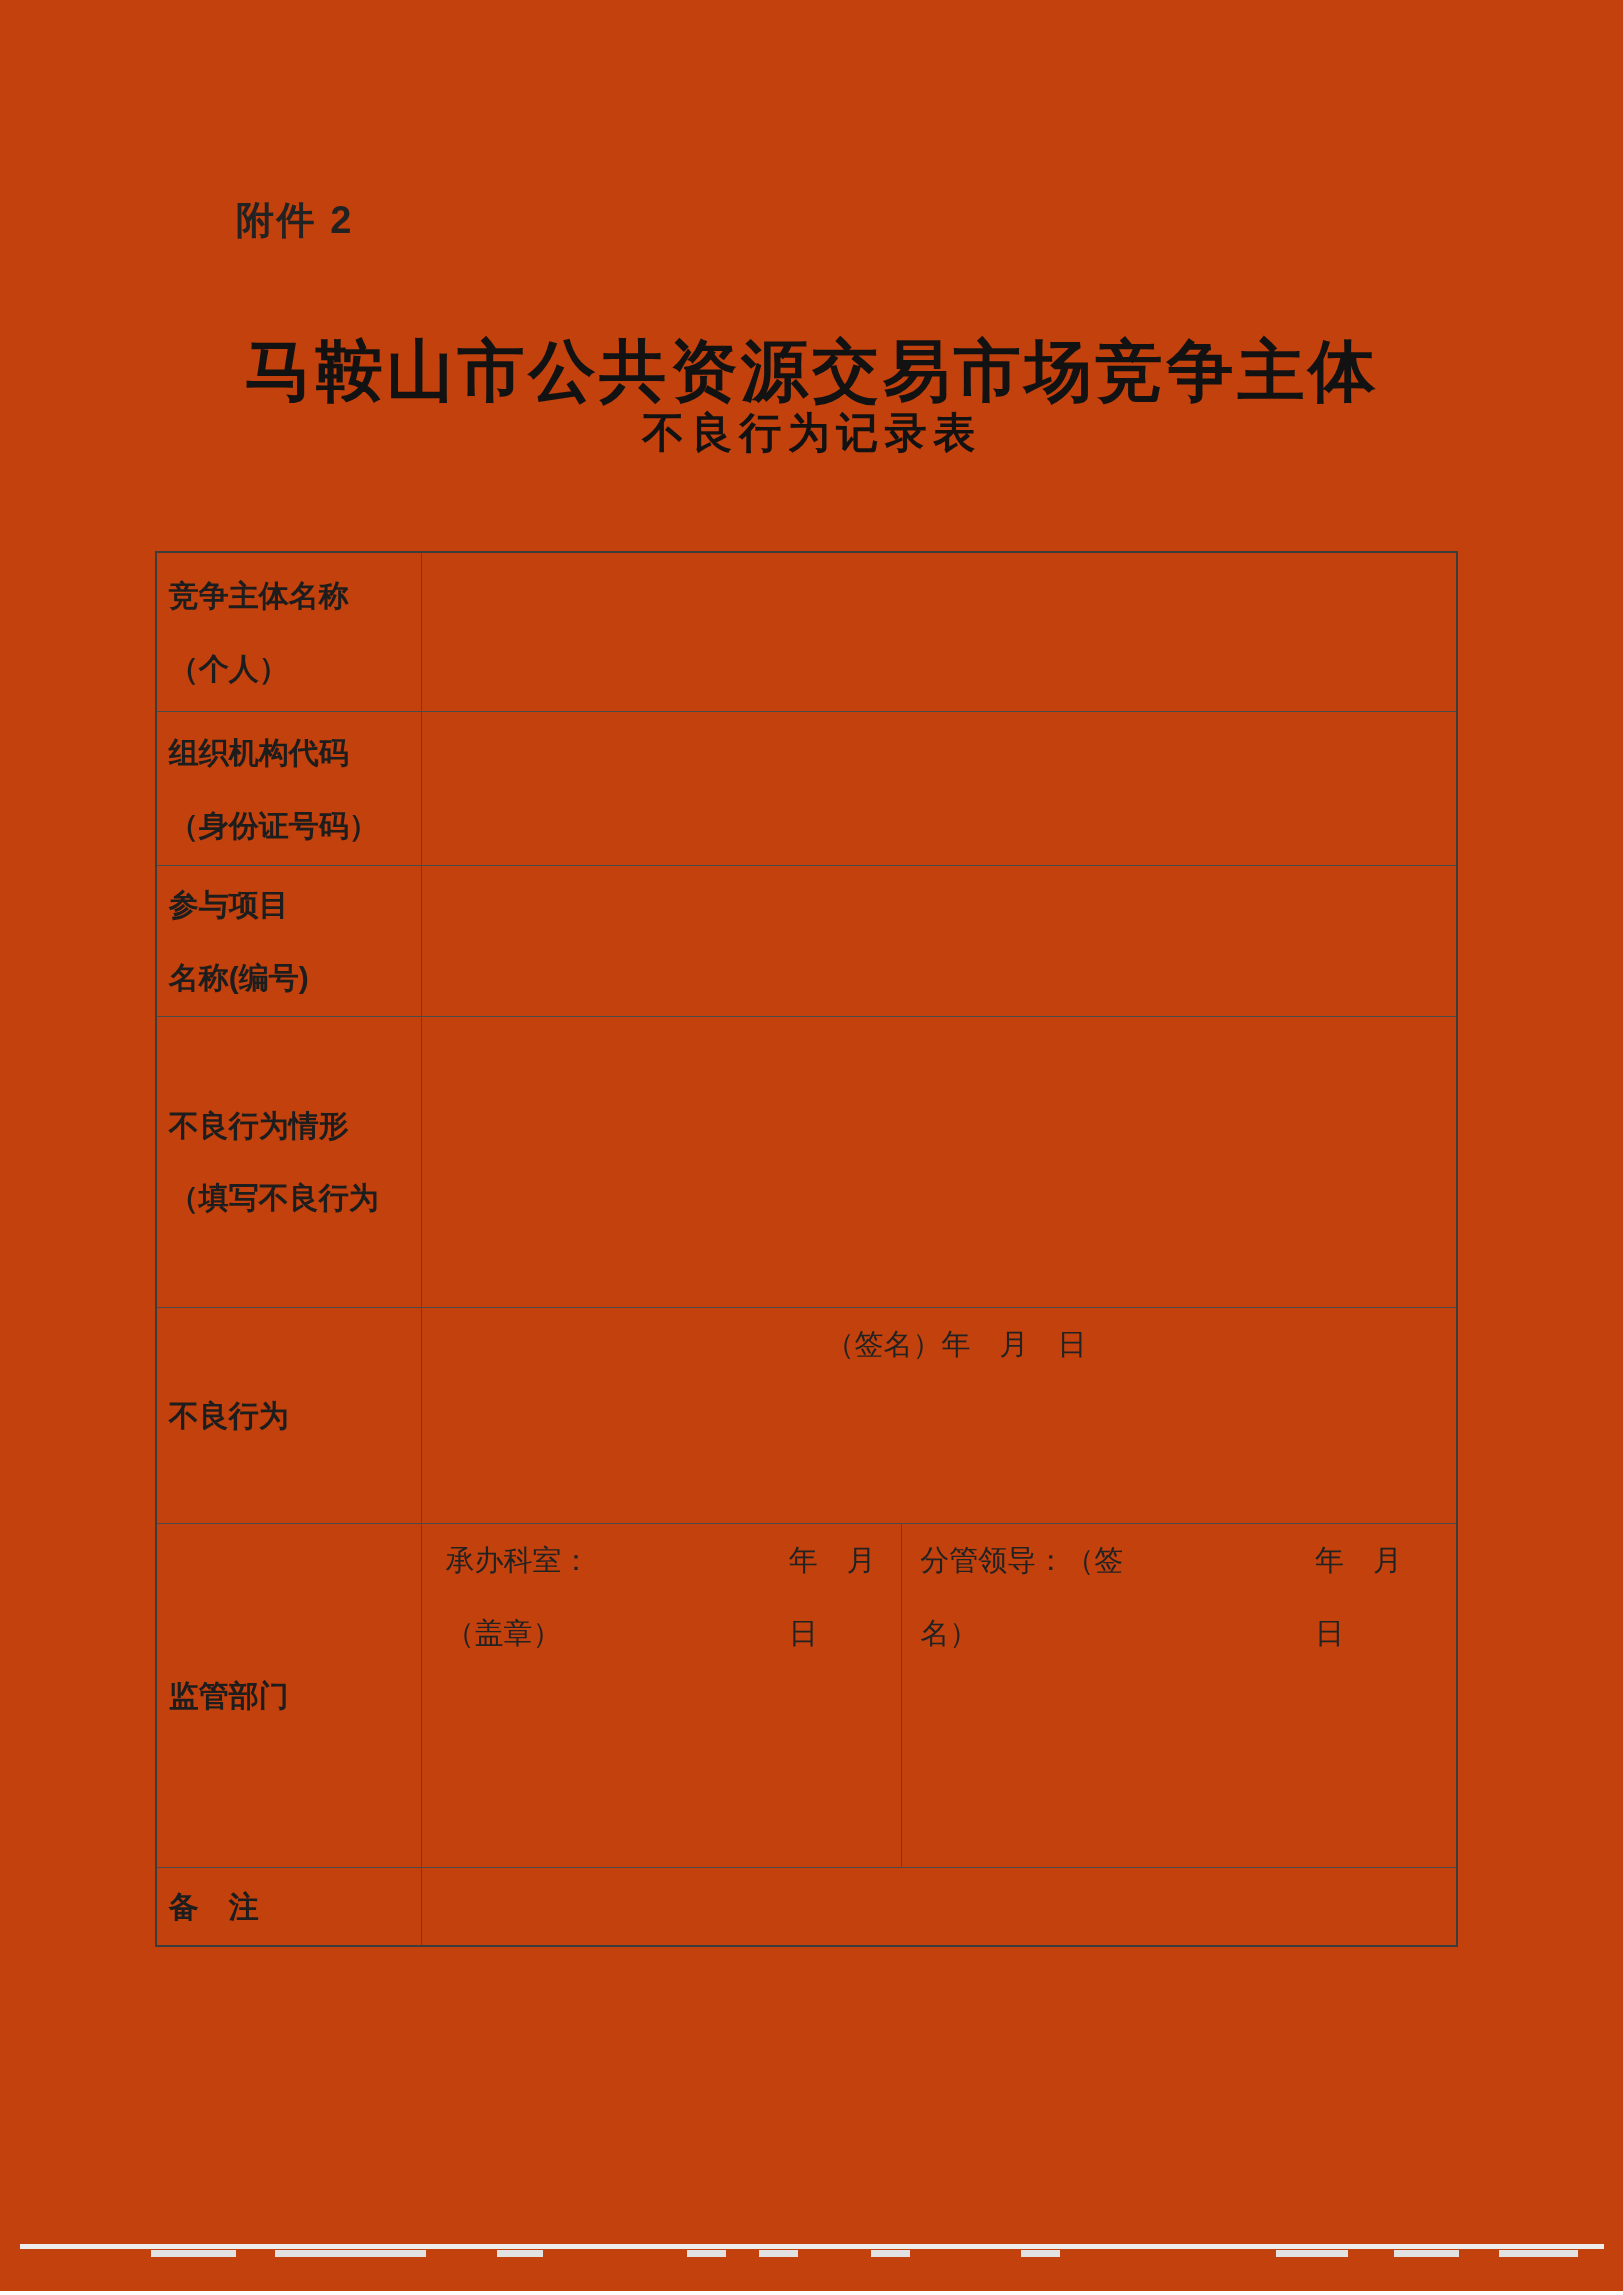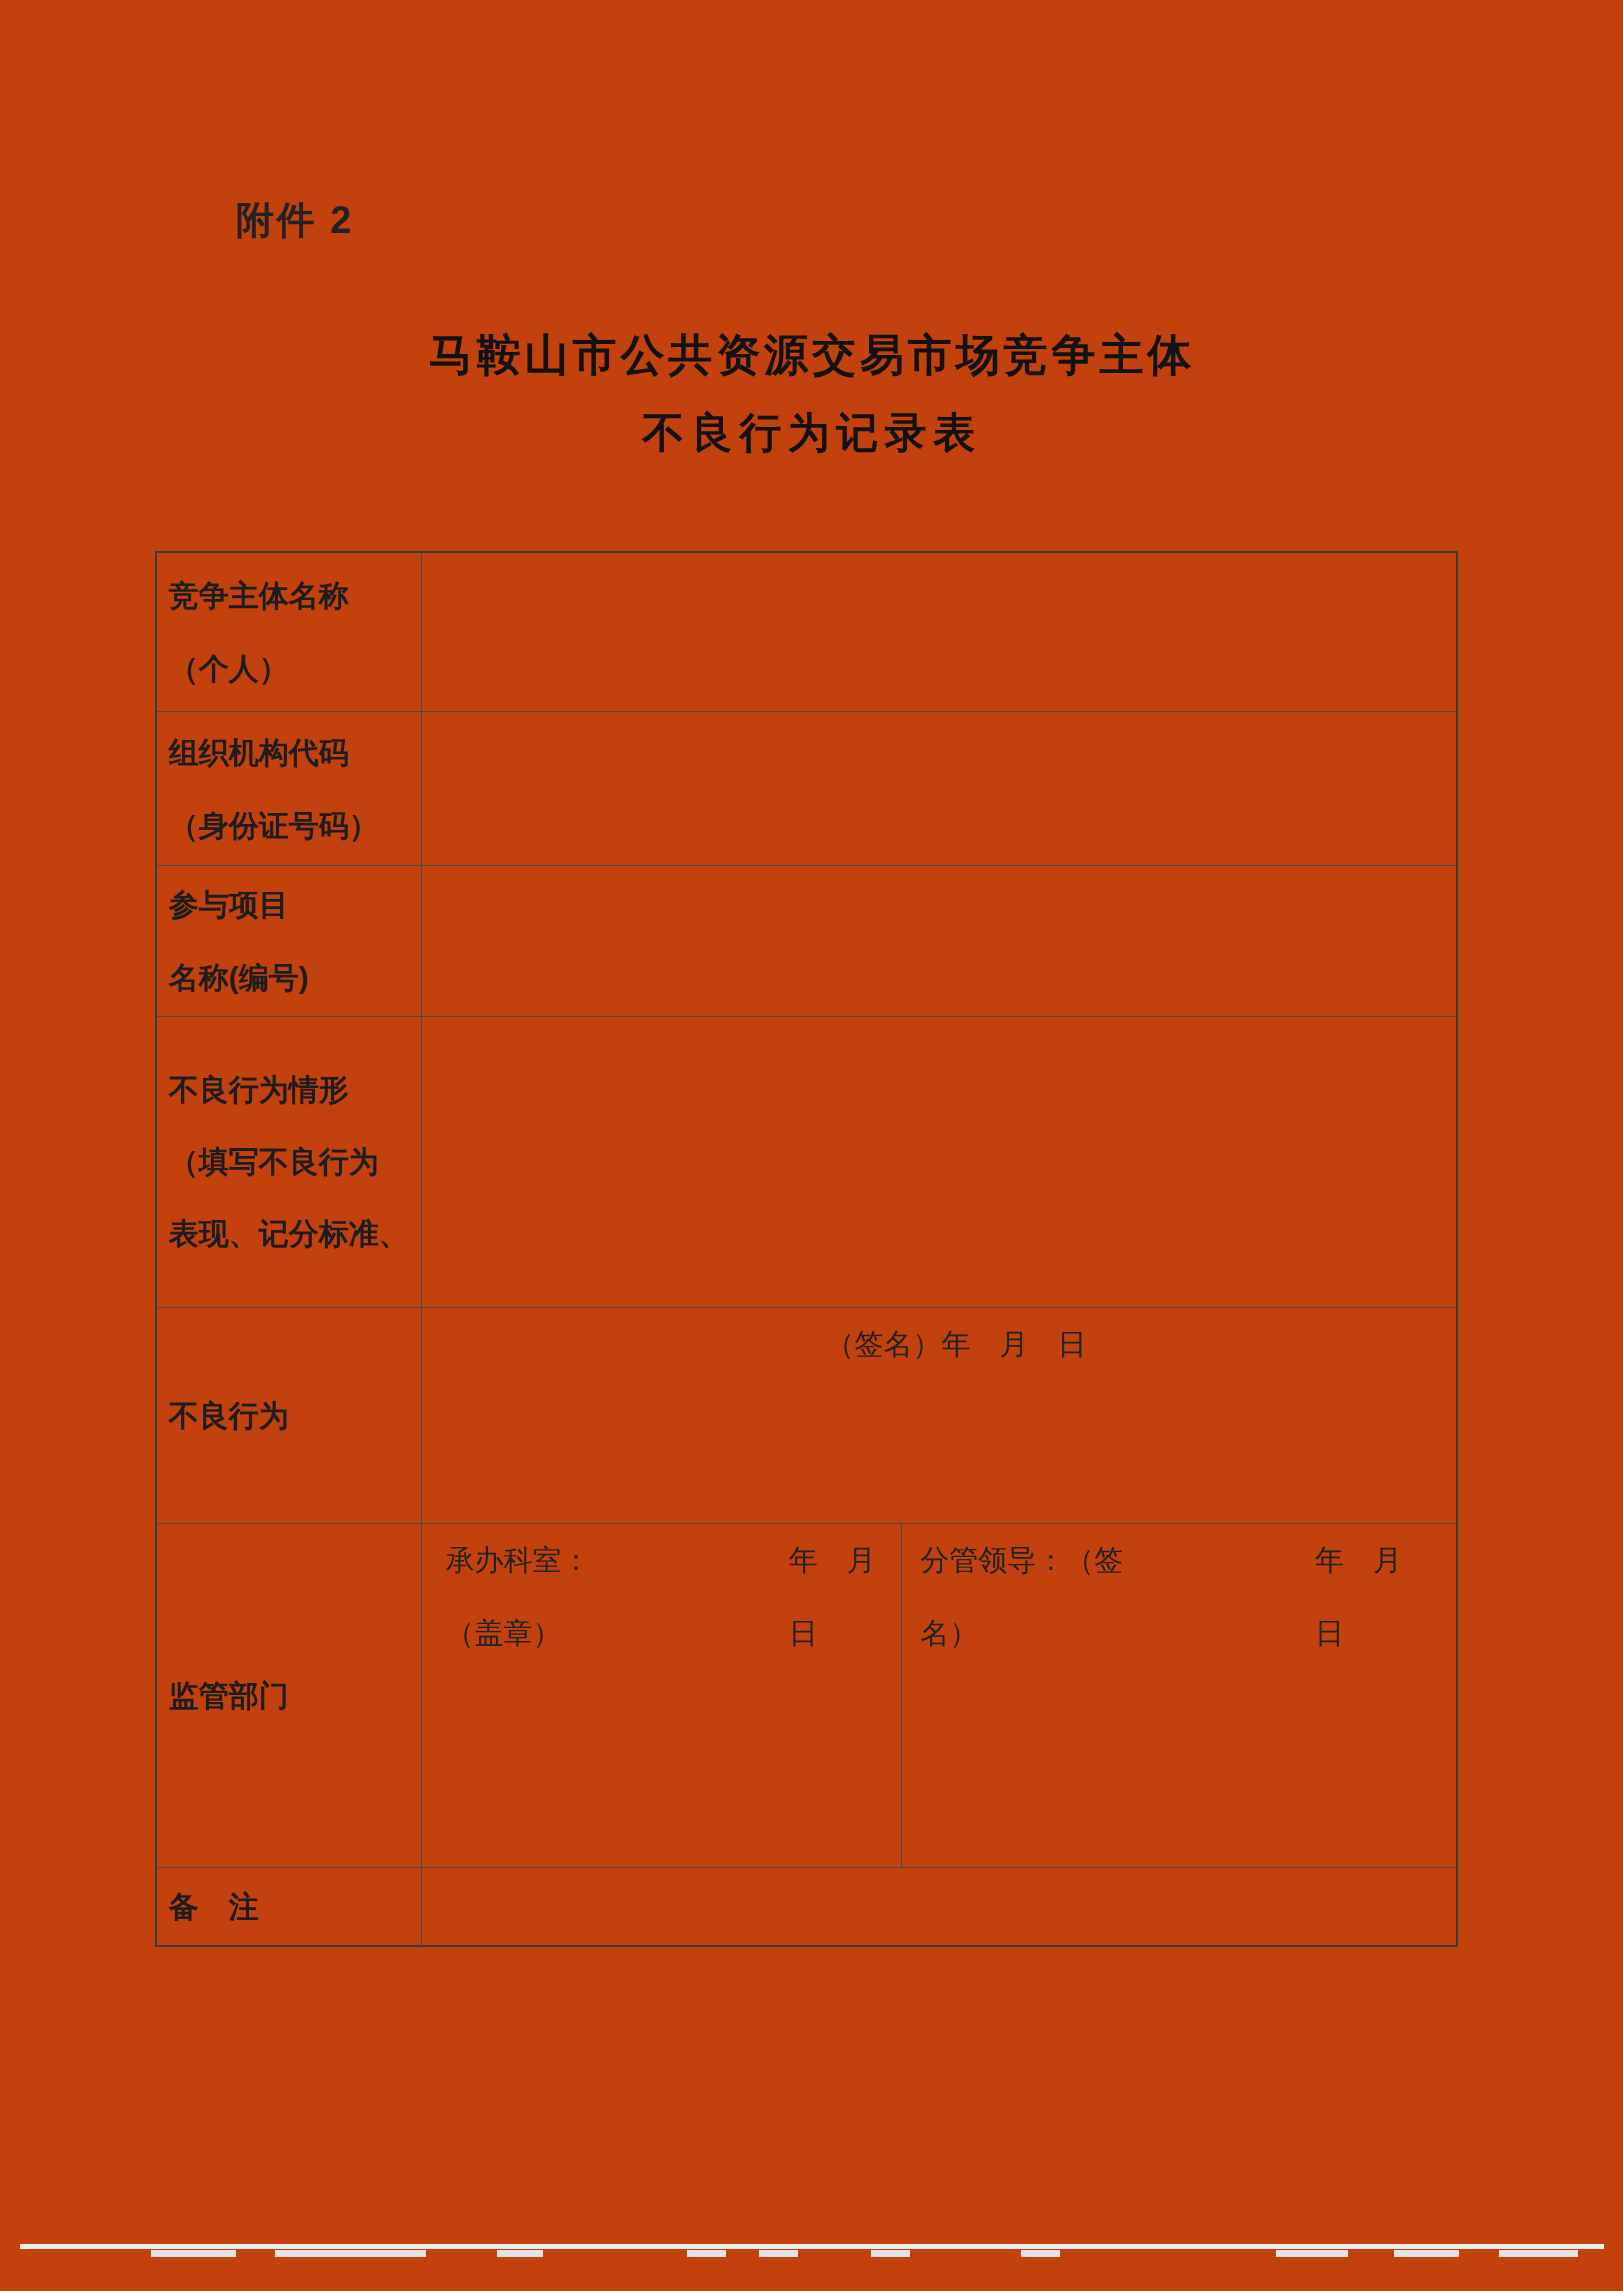--- a/index.html
+++ b/index.html
@@ -4,21 +4,21 @@
 <style>
   html,body{margin:0;padding:0;background:#fff;}
   .page{position:relative;width:1624px;height:2291px;background:#c2410c;overflow:hidden;
         font-family:"Liberation Sans",sans-serif;color:#1a1a1a;}
 
   .attachment{position:absolute;left:236px;top:195px;font:700 38px "Liberation Sans",sans-serif;
               letter-spacing:2.6px;color:#222;}
 
   .title{position:absolute;left:0;width:1624px;text-align:center;
          font-family:"Liberation Serif",serif;font-weight:700;color:#121212;}
-  .title-l1{top:326px;font-size:44px;letter-spacing:3.9px;}
+  .title-l1{top:326px;font-size:67px;letter-spacing:3.9px;}
   .title-l2{top:405px;font-size:42px;letter-spacing:6.5px;}
 
   .tbl{position:absolute;left:155px;top:551px;width:1303px;height:1396px;
        border:2px solid #3c3c3c;box-sizing:border-box;display:flex;flex-direction:column;}
   .row{display:flex;border-bottom:1.3px solid #4a4a4a;box-sizing:border-box;flex:none;}
   .r1{height:159px}.r2{height:154px}.r3{height:151px}.r4{height:291px}.r5{height:216px}.r6{height:344px}
   .r7{flex:1;border-bottom:none;}
 
   .lbl{width:265px;flex:none;border-right:1.3px solid #4a4a4a;box-sizing:border-box;
        display:flex;flex-direction:column;justify-content:center;padding-left:11.8px;
@@ -68,21 +68,20 @@
         <span>参与项目</span>
         <span>名称(编号)</span>
       </div>
       <div class="cnt"></div>
     </div>
 
     <div class="row r4">
       <div class="lbl">
         <span>不良行为情形</span>
         <span>（填写不良行为</span>
-        <span>表现、记分标准、</span>
       </div>
       <div class="cnt"></div>
     </div>
 
     <div class="row r5">
       <div class="lbl">
         <span>不良行为</span>
       </div>
       <div class="cnt fill">
         <span>（签名）</span>

